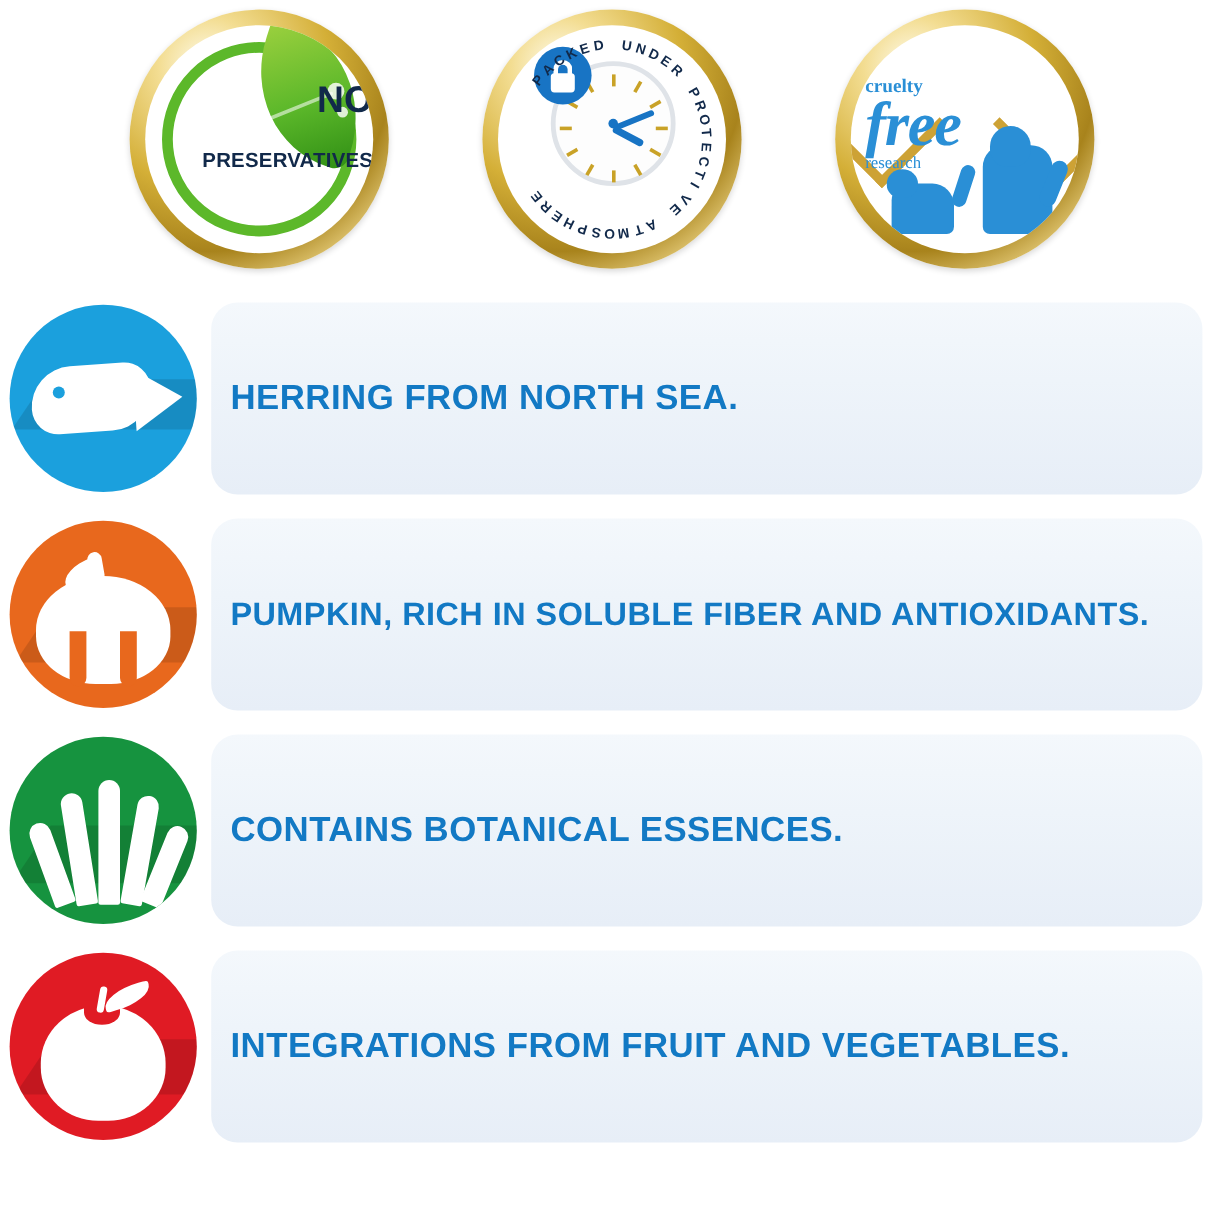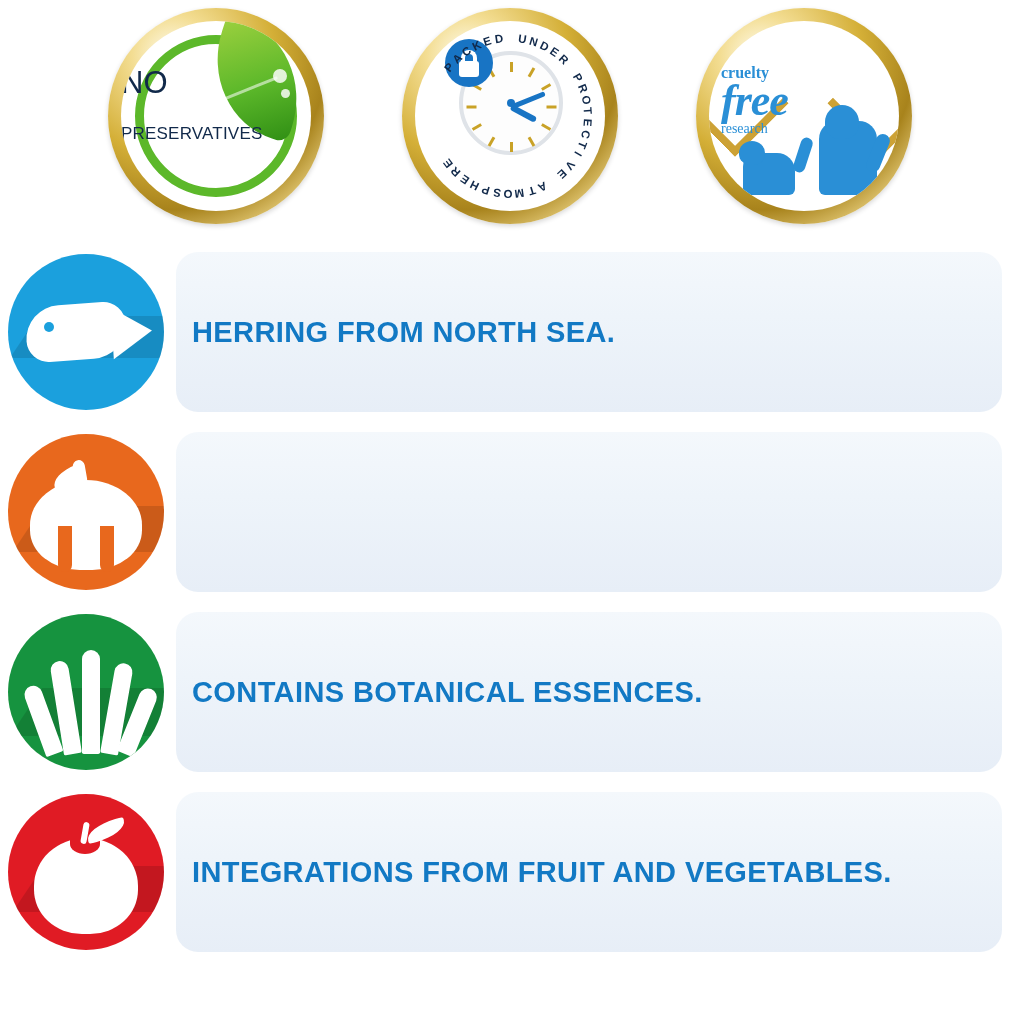--- a/index.html
+++ b/index.html
@@ -76,23 +76,23 @@
   .b1-dot1, .b1-dot2 {
     position: absolute;
     border-radius: 50%;
     background: rgba(255,255,255,0.82);
   }
   .b1-dot1 { width: 14px; height: 14px; left: 152px; top: 48px; }
   .b1-dot2 { width: 9px; height: 9px; left: 160px; top: 68px; }
   .b1-text {
     position: absolute;
     left: 0; right: 0; top: 46px;
-    text-align: left;
+    text-align: right;
     color: #11294a;
-    font-weight: normal;
+    font-weight: bold;
     line-height: 1.02;
     letter-spacing: 0.2px;
   }
   .b1-l1 { font-size: 31px; }
   .b1-l2 { font-size: 24px; }
   .b1-l3 { font-size: 17px; margin-top: 26px; }
   .b2-clock {
     position: absolute;
     left: 44px; top: 30px;
     width: 104px; height: 104px;
@@ -181,21 +181,21 @@
   .b3-heart::before { left: 6px; transform: rotate(-45deg); transform-origin: 0 100%; border-right: none;}
   .b3-heart::after  { left: 76px; transform: rotate(45deg); transform-origin: 100% 100%; border-left: none;}
   .b3-text {
     position: absolute;
     left: 12px; right: 0; top: 44px;
     text-align: left;
     line-height: 0.95;
     font-family: Liberation Serif, serif;
   }
   .b3-t1 { font-size: 16px; color: #2a8fd6; font-weight: bold; }
-  .b3-t2 { font-size: 44px; color: #2a8fd6; font-weight: bold; font-style: italic; letter-spacing: -1px; }
+  .b3-t2 { font-size: 52px; color: #2a8fd6; font-weight: bold; font-style: italic; letter-spacing: -1px; }
   .b3-t3 { font-size: 14px; color: #2a8fd6; }
   .b3-dog {
     position: absolute;
     right: 22px; bottom: 16px;
     width: 58px; height: 74px;
     background: #2a8fd6;
     border-radius: 18px 18px 6px 6px;
   }
   .b3-dog::before {
     content: "";
@@ -530,20 +530,21 @@
   </div>
 
   <div class="feature-row">
     <div class="panel"></div>
     <div class="icon-circle ic-pumpkin">
       <div class="shadow"></div>
       <div class="stem"></div>
       <div class="leaf"></div>
       <div class="body"></div>
     </div>
+    <div class="label small">PUMPKIN, RICH IN SOLUBLE FIBER AND ANTIOXIDANTS.</div>
   </div>
 
   <div class="feature-row">
     <div class="panel"></div>
     <div class="icon-circle ic-grass">
       <div class="shadow"></div>
       <div class="blade gb1"></div>
       <div class="blade gb2"></div>
       <div class="blade gb3"></div>
       <div class="blade gb4"></div>

